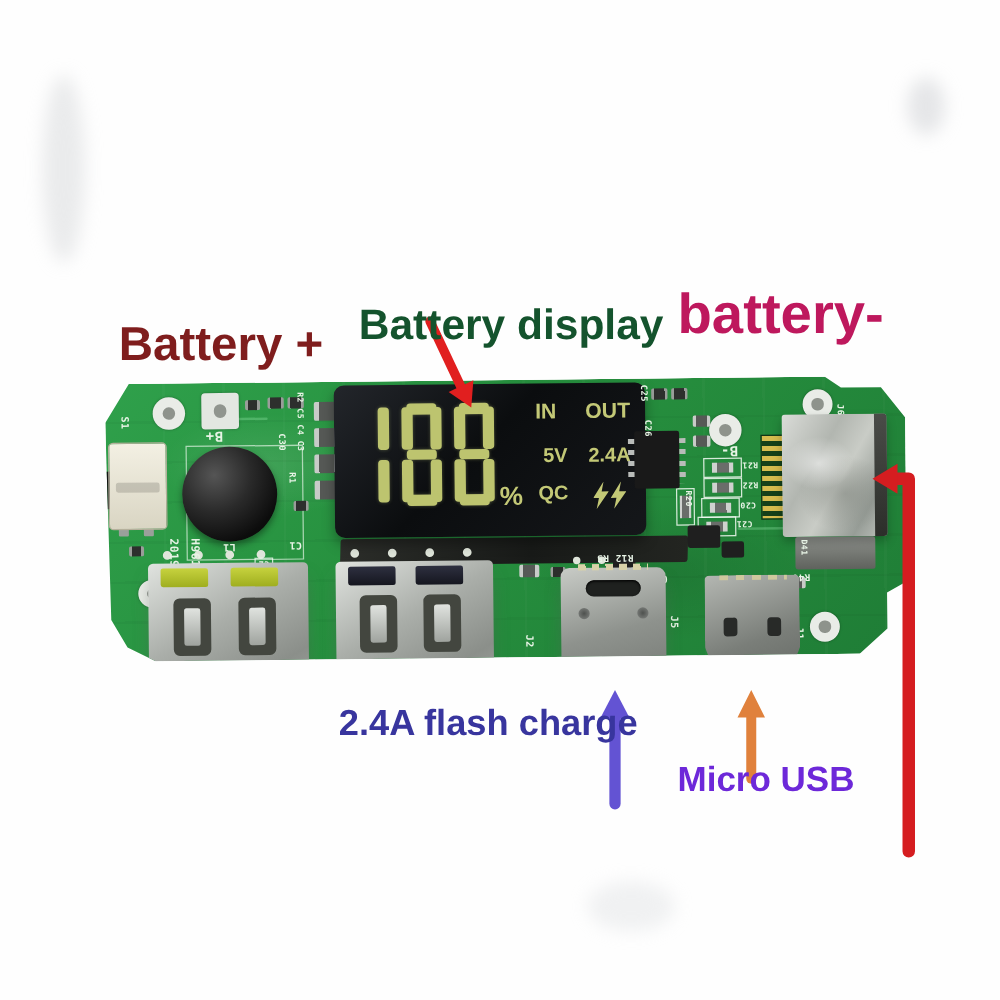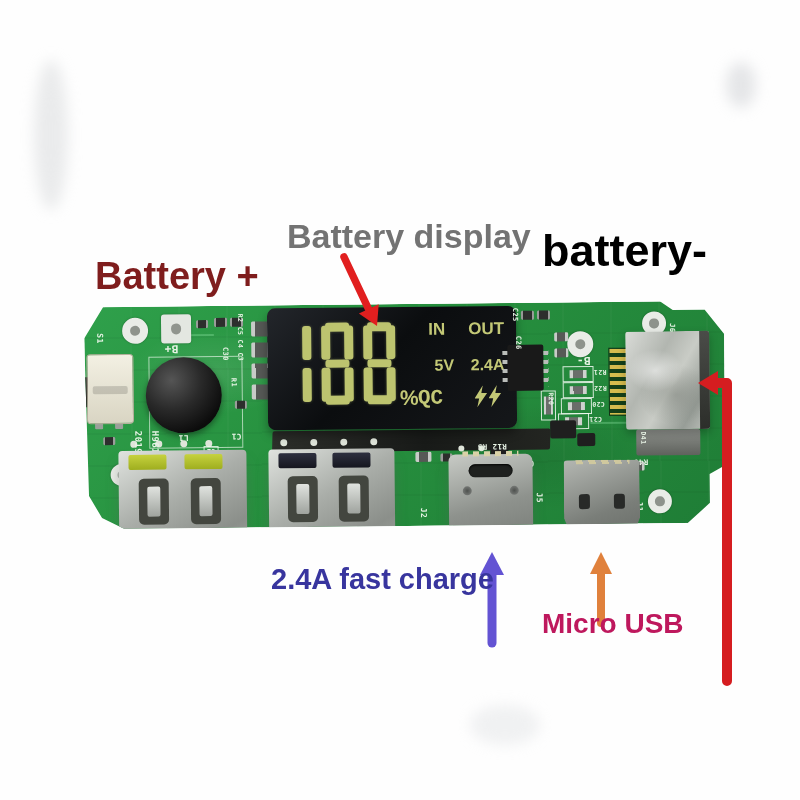--- a/index.html
+++ b/index.html
@@ -139,21 +139,21 @@
         </div>
       <span class="lcd-label" style="left:132px;top:79px;font-size:21px;">%</span>
       <div class="lcd-label" style="left:161px;top:13px;width:76px;display:flex;justify-content:space-between;font-size:17px;">
         <span>IN</span>
         <span>OUT</span>
       </div>
       <div class="lcd-label" style="left:167px;top:50px;width:70px;display:flex;justify-content:space-between;font-size:16px;">
         <span>5V</span>
         <span>2.4A</span>
       </div>
-      <span class="lcd-label" style="left:150px;top:80px;font-size:21px;font-family:Liberation Mono, monospace;">QC</span>
+      <span class="lcd-label" style="left:163px;top:80px;font-size:16px;">QC</span>
       <span class="lcd-label" style="left:207px;top:79px;">
         <i class="bolt"></i><i class="bolt" style="margin-left:2px;"></i>
       </span>
     </div>
     <div class="lcd-strip" style="left:187px;top:126px;width:278px;height:21px;"></div>
 
     <div class="smd-r" style="left:167px;top:16px;width:20px;height:15px;"></div>
     <div class="smd-r" style="left:167px;top:37px;width:20px;height:15px;"></div>
     <div class="smd-r" style="left:167px;top:58px;width:20px;height:15px;"></div>
     <div class="smd-r" style="left:167px;top:79px;width:20px;height:15px;"></div>
@@ -290,18 +290,18 @@
       <path d="M601,623 L601,572" fill="none" stroke-width="8" stroke-linecap="round" stroke="#e0813c"></path>
       <polygon points="601,552 590,574 612,574" fill="#e0813c"></polygon>
     </g>
     <g>
       <path d="M727,681 L727,383 L716,383" fill="none" stroke-width="10" stroke-linecap="round" stroke-linejoin="round" stroke="#d51d20"></path>
       <polygon points="698,383 718,371 718,395" fill="#d51d20"></polygon>
     </g>
   </svg>
 
   <div class="callout" style="left: 95px; top: 253px; font-size: 38px; color: #7f1d1d;">Battery +</div>
-  <div class="callout" style="left: 287px; top: 216px; font-size: 34px; color: #737373;">Battery display</div>
-  <div class="callout" style="left: 542px; top: 224px; font-size: 45px; color: #000000;">battery-</div>
-  <div class="callout" style="left: 271px; top: 562px; font-size: 29px; color: rgb(56, 53, 158);">2.4A fast charge</div>
-  <div class="callout" style="left: 542px; top: 607px; font-size: 28px; color: #be185d;">Micro USB</div>
+  <div class="callout" style="left: 287px; top: 240px; font-size: 34px; color: #14532d;">Battery display</div>
+  <div class="callout" style="left: 542px; top: 224px; font-size: 45px; color: #be185d;">battery-</div>
+  <div class="callout" style="left: 271px; top: 562px; font-size: 29px; color: rgb(56, 53, 158);">2.4A flash charge</div>
+  <div class="callout" style="left: 542px; top: 607px; font-size: 28px; color: #6d28d9;">Micro USB</div>
 
 </div>
 
 </body></html>

